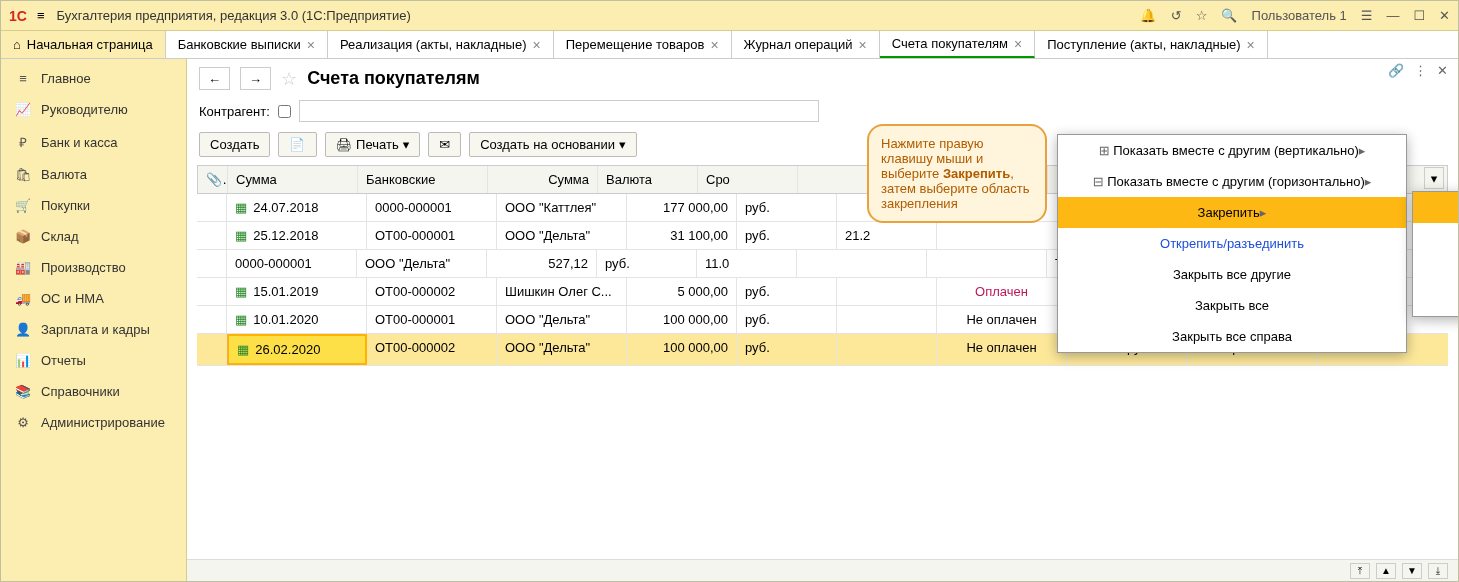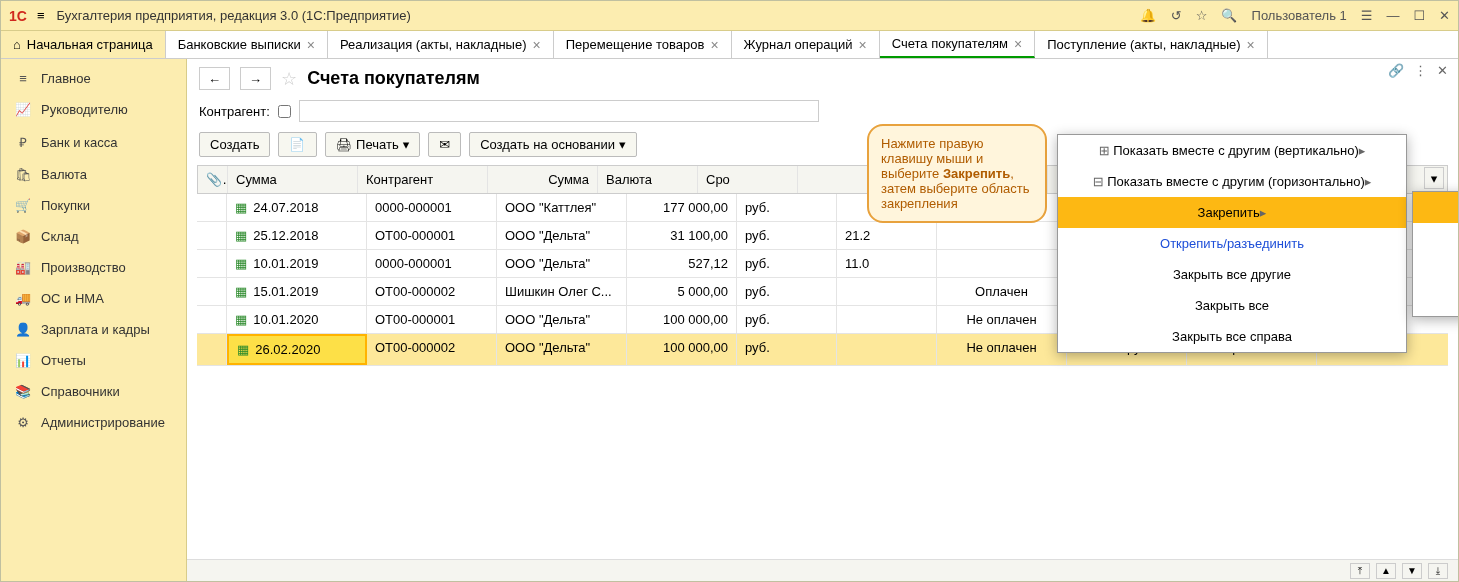--- a/index.html
+++ b/index.html
@@ -28,21 +28,21 @@
 .filter input[type=text]{flex:1;border:1px solid #ccc;height:22px;padding:0 6px;max-width:520px}
 .toolbar{display:flex;gap:8px;padding:4px 12px;align-items:center}
 .btn{border:1px solid #bbb;background:#f7f7f0;padding:4px 10px;cursor:pointer;display:flex;align-items:center;gap:4px;border-radius:2px}
 .table{flex:1;overflow:auto;margin:4px 10px 0}
 .thead,.trow{display:flex;border-bottom:1px solid #e4e4e4}
 .thead{background:#f5f5f0;border:1px solid #ccc}
 .th,.td{padding:6px 8px;border-right:1px solid #e4e4e4;overflow:hidden;white-space:nowrap;text-overflow:ellipsis}
 .c-attach{width:30px}.c-date{width:140px}.c-num{width:130px}.c-contr{width:130px}.c-sum{width:110px;text-align:right}.c-cur{width:100px}.c-srok{width:100px}.c-stat1{width:130px;text-align:center}.c-stat2{width:120px;text-align:center}.c-org{width:130px}
 .trow.sel{background:#fde89a}
 .trow.sel .td.c-date{border:2px solid #ffb300;background:#fde047}
-.green{color:#000000}.red{color:#c02020}
+.green{color:#be185d}.red{color:#c02020}
 .doc-ic{color:#2b8a2b;margin-right:6px}
 .ctx1{position:absolute;top:75px;left:870px;width:350px;background:#fff;border:1px solid #999;box-shadow:0 3px 12px rgba(0,0,0,.3);z-index:5}
 .ctx1 .mi{padding:8px 4px;display:flex;align-items:center;justify-content:center;cursor:pointer}
 .ctx1 .mi.hl{background:#fdb813}
 .ctx1 .mi.dis{color:#1d4ed8}
 .ctx1 .mi .ic{width:20px;color:#666}
 .ctx1 .arrow{color:#666}
 .ctx2{position:absolute;top:132px;left:1225px;width:215px;background:#fff;border:1px solid #999;box-shadow:0 3px 12px rgba(0,0,0,.3);z-index:6}
 .ctx2 .mi{padding:8px 14px;cursor:pointer;text-align:center}
 .ctx2 .mi.hl{background:#fdb813}
@@ -159,21 +159,21 @@
         </button>
       <button class="btn">📄</button>
       <button class="btn">🖨 <span>Печать</span> ▾</button>
       <button class="btn">✉</button>
       <button class="btn"><span>Создать на основании</span> ▾</button>
     </div>
     <div class="table">
       <div class="thead">
         <div class="th c-attach">📎</div>
         <div class="th c-num">Сумма</div>
-        <div class="th c-contr">Контрагент</div>
+        <div class="th c-contr">Банковские</div>
         <div class="th c-sum">Сумма</div>
         <div class="th c-cur">Валюта</div>
         <div class="th c-srok">Сро</div>
         <div class="th c-stat1"></div>
         <div class="th c-stat2"></div>
         <div class="th c-org"></div>
       </div>
       <div id="tbody">
           <div class="trow">
             <div class="td c-attach"></div>
@@ -194,21 +194,20 @@
             <div class="td c-contr">ООО "Дельта"</div>
             <div class="td c-sum">31 100,00</div>
             <div class="td c-cur">руб.</div>
             <div class="td c-srok">21.2</div>
             <div class="td c-stat1 "></div>
             <div class="td c-stat2 "></div>
             <div class="td c-org"></div>
           </div>
           <div class="trow">
             <div class="td c-attach"></div>
-            <div class="td c-date"><span class="doc-ic">▦</span>10.01.2019</div>
             <div class="td c-num">0000-000001</div>
             <div class="td c-contr">ООО "Дельта"</div>
             <div class="td c-sum">527,12</div>
             <div class="td c-cur">руб.</div>
             <div class="td c-srok">11.0</div>
             <div class="td c-stat1 "></div>
             <div class="td c-stat2 "></div>
             <div class="td c-org">Торг ООО</div>
           </div>
           <div class="trow">

